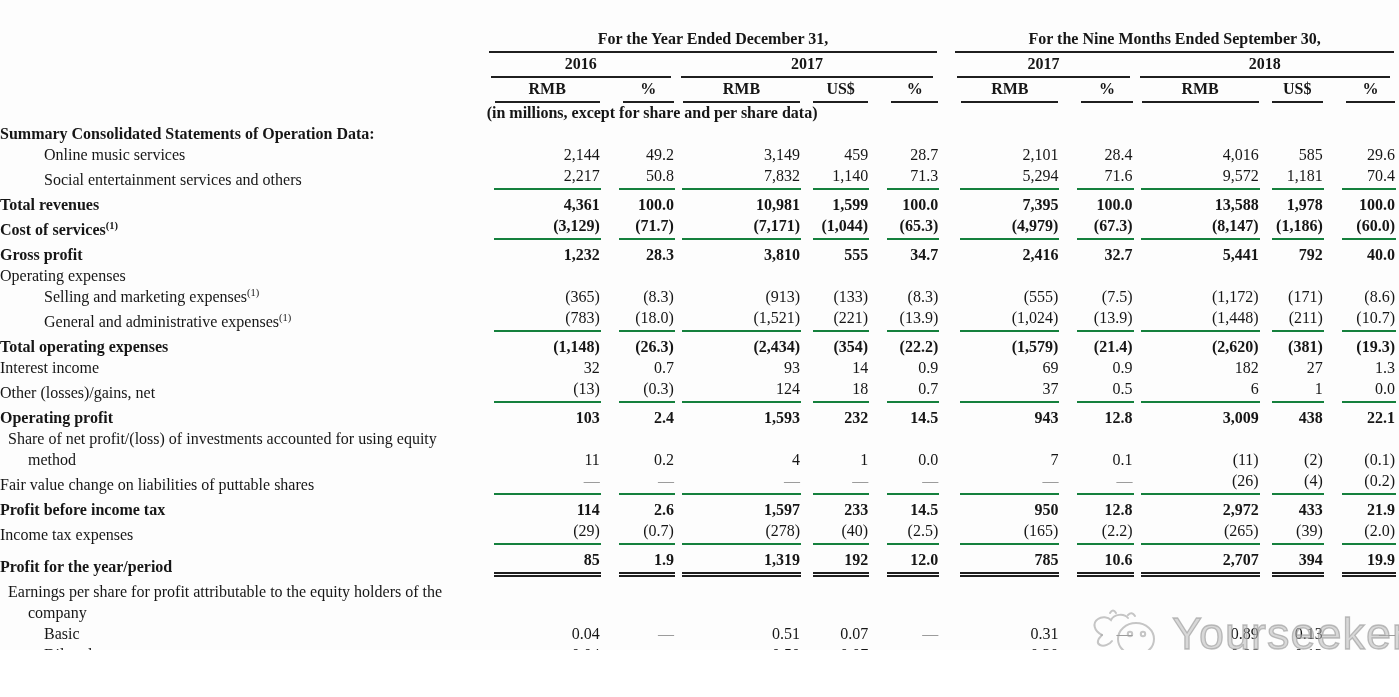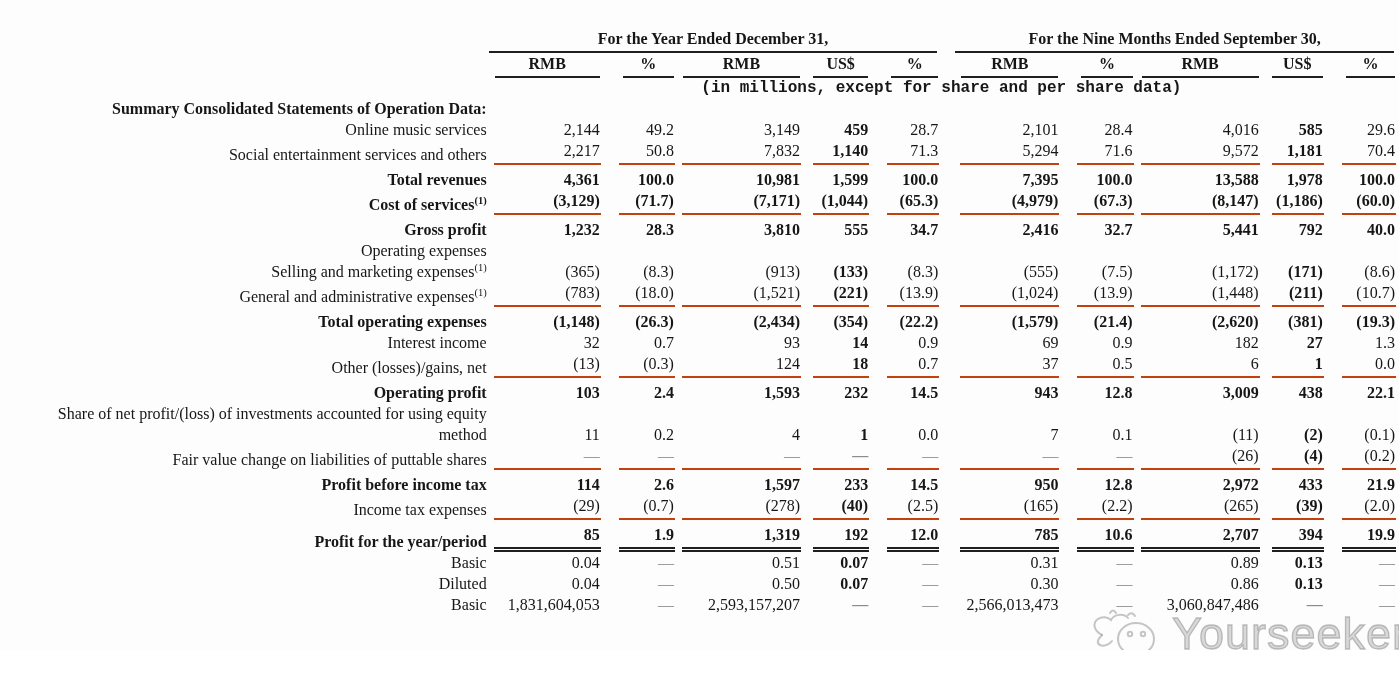--- a/index.html
+++ b/index.html
@@ -14,36 +14,36 @@
 
   
   thead th { font-weight:bold; text-align:center; }
   thead .hline { border-bottom:2px solid #1f1f1f; padding-bottom:1px; line-height:22px; }
   thead .grp .hline { margin:0 2px; }
   thead .yr2 .hline { margin:0 4px; }
   thead .yr3 .hline { margin:0 6px; }
   thead th.rmb .hline { margin:0 1px 0 8px; }
   thead th.pct .hline { margin:0 1px 0 22px; }
   thead th.usd .hline { margin:0 1px 0 12px; }
-  .unit-note { font-weight:bold; font-size:15.5px; text-align:center; line-height:20px; padding-top:1px;font-family:Liberation Mono, monospace; }
+  .unit-note { font-weight:bold; font-size:15.5px; text-align:left; line-height:20px; padding-top:1px; }
 
   
-  td.lblcell { text-align:right; line-height:21px; padding-left:8px; }
+  td.lblcell { text-align:left; line-height:21px; padding-left:8px; }
   td.lblcell.ind { padding-left:44px; }
   td.lblcell.hang { padding-left:28px; text-indent:-20px; }
   td.lblcell.b { font-weight:bold; }
   sup.fn { font-size:10.5px; vertical-align:super; line-height:0; }
 
   td.num { text-align:right; }
   td.num .v { line-height:21px; white-space:nowrap; padding-right:1px; }
   td.num.rmb .v { margin-left:7px; }
   td.num.pct .v { margin-left:18px; }
-  td.num.usd .v { margin-left:12px;font-weight:bold; }
+  td.num.usd .v { margin-left:12px; }
   tr.bold td.num .v { font-weight:bold; }
-  .v.r-single { border-bottom:2px solid #c2410c; padding-bottom:2px; }
+  .v.r-single { border-bottom:2px solid #15803d; padding-bottom:2px; }
   .v.r-double { border-bottom:5px double #1f1f1f; padding-bottom:2px; }
   .v .dash { color:#8c8c8c; }
   tr.pt td { padding-top:4px; }
 
   
   .watermark {
     position:absolute; left:1088px; top:596px; width:290px; height:76px;
     display:flex; align-items:center; pointer-events:none; z-index:5;
   }
   .watermark svg { flex:0 0 auto; }
@@ -81,20 +81,36 @@
           <th class="grp" colspan="5">
             <div class="hline">For the Year Ended December 31,</div>
           </th>
           <td></td>
           <th class="grp" colspan="5">
             <div class="hline">For the Nine Months Ended September 30,</div>
           </th>
         </tr>
         <tr>
           <td class="lblcell"></td>
+          <th class="yr2" colspan="2">
+            <div class="hline">2016</div>
+          </th>
+          <th class="yr3" colspan="3">
+            <div class="hline">2017</div>
+          </th>
+          <td></td>
+          <th class="yr2" colspan="2">
+            <div class="hline">2017</div>
+          </th>
+          <th class="yr3" colspan="3">
+            <div class="hline">2018</div>
+          </th>
+        </tr>
+        <tr>
+          <td class="lblcell"></td>
           <th class="rmb">
             <div class="hline">RMB</div>
           </th>
           <th class="pct">
             <div class="hline">%</div>
           </th>
           <th class="rmb">
             <div class="hline">RMB</div>
           </th>
           <th class="usd">
@@ -670,20 +686,24 @@
           </td>
           <td class="num rmb">
             <div class="v r-double">2,707</div>
           </td>
           <td class="num usd">
             <div class="v r-double">394</div>
           </td>
           <td class="num pct">
             <div class="v r-double">19.9</div>
           </td>
+        </tr>
+        <tr class=" pt">
+          <td class="lblcell hang"><span>Earnings per share for profit attributable to the equity holders of the company</span></td>
+          <td colspan="11"></td>
         </tr>
         <tr>
           <td class="lblcell ind"><span>Basic</span></td>
           <td class="num rmb">
             <div class="v">0.04</div>
           </td>
           <td class="num pct">
             <div class="v"><span class="dash">—</span></div>
           </td>
           <td class="num rmb">

